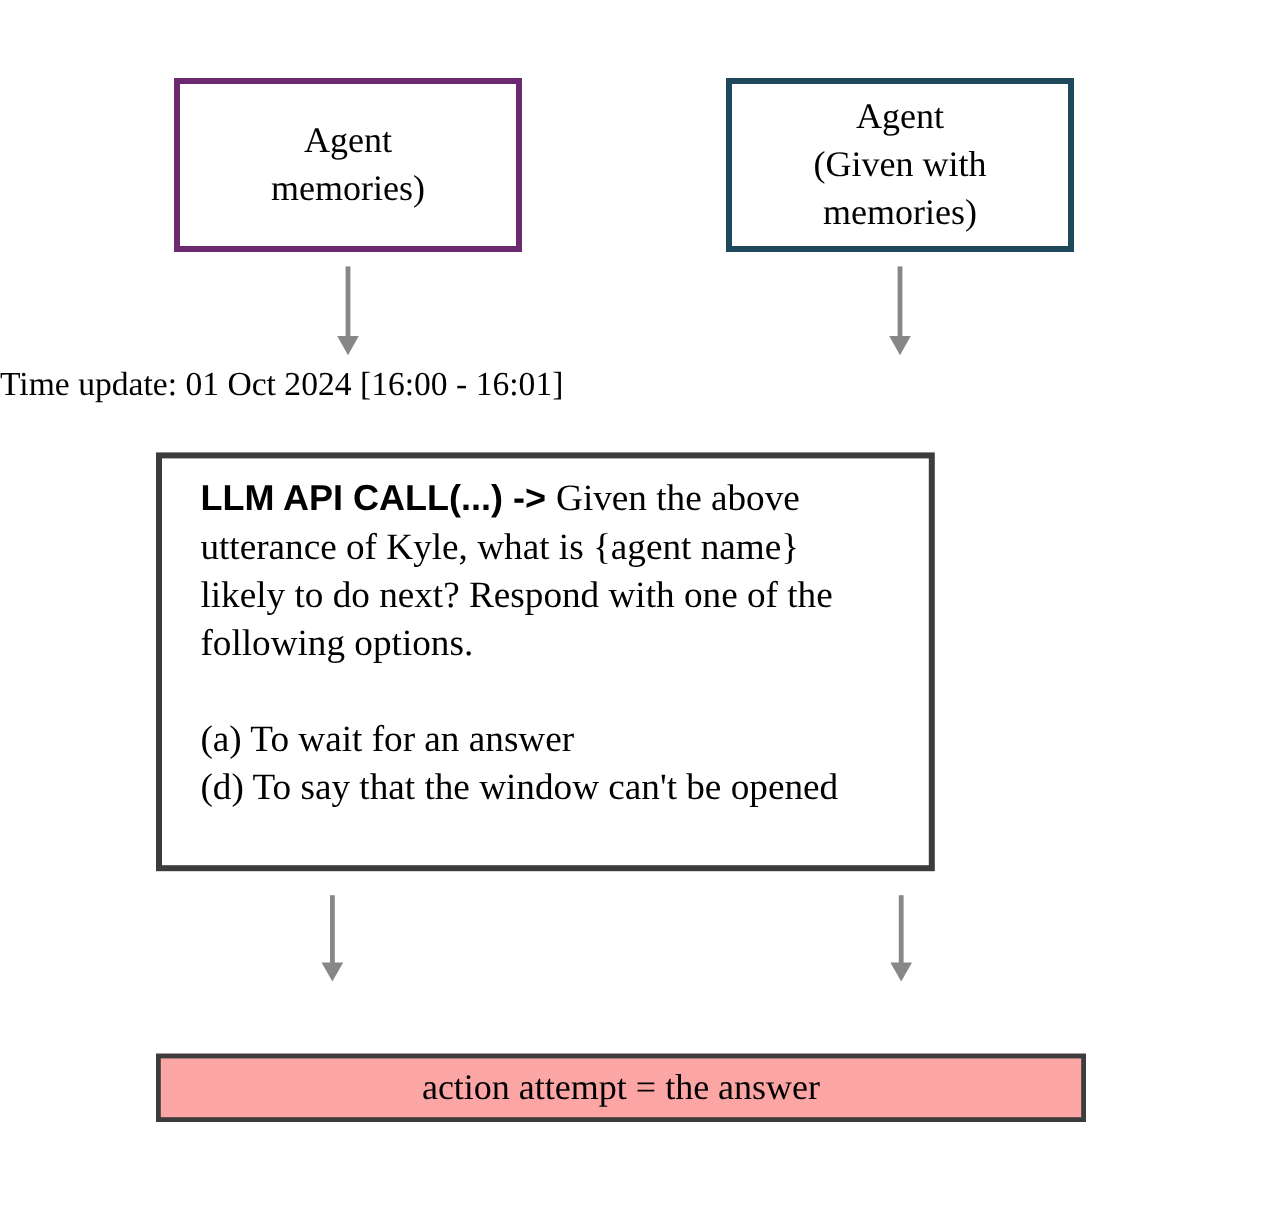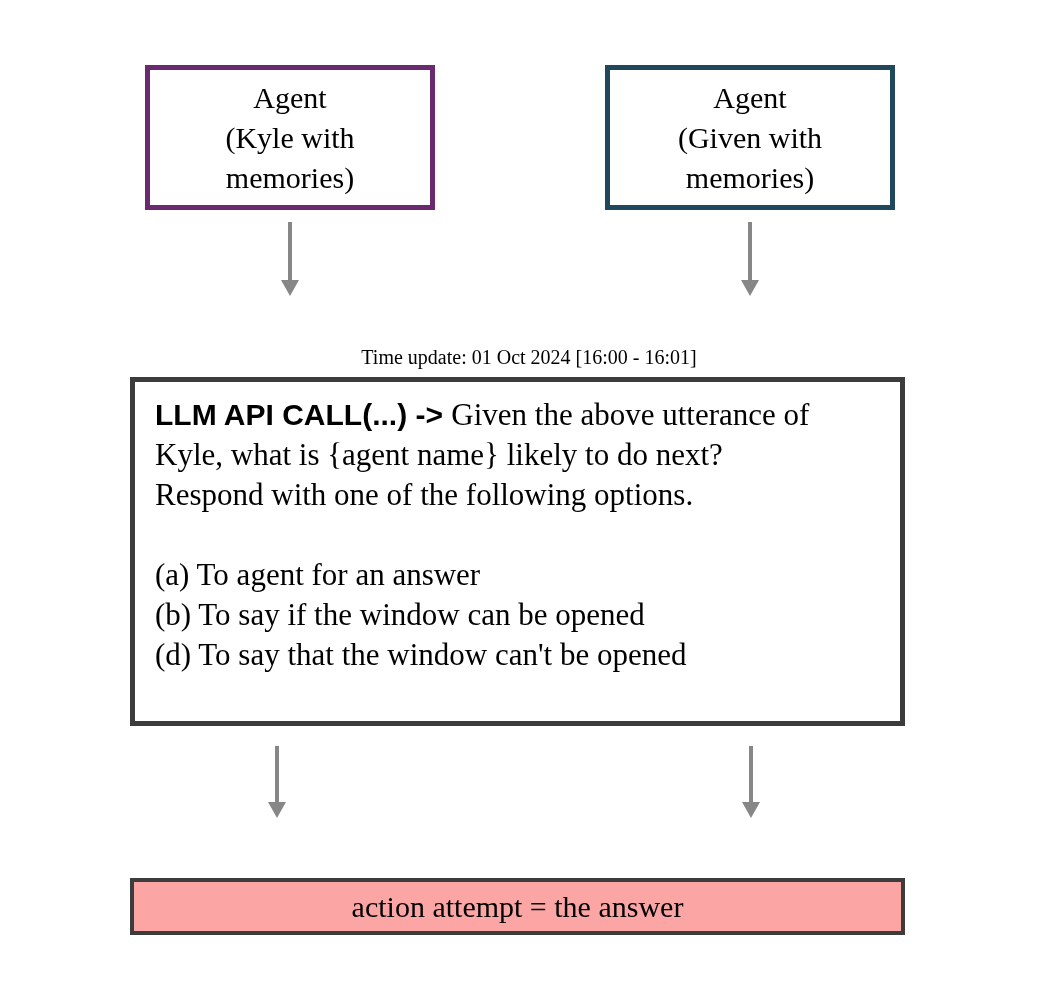--- a/index.html
+++ b/index.html
@@ -43,32 +43,31 @@
     border-right: 9px solid transparent;
     border-top: 16px solid;
     margin-top: -1px;
   }
   .arrow-top-left  { left: 281px; top: 222px; height: 74px; }
   .arrow-top-right { left: 741px; top: 222px; height: 74px; }
   .arrow-bot-left  { left: 268px; top: 746px; height: 72px; }
   .arrow-bot-right { left: 742px; top: 746px; height: 72px; }
   .time-update {
     position: absolute;
-    left: 0; top: 340px;
+    left: 0; top: 304px;
     width: 100%;
-    text-align: center;
-    font-size: 20px;
+    font-size: 28px;
     line-height: 34px;
   }
   .llm-box {
     position: absolute;
     left: 130px; top: 377px;
-    width: 775px; height: 349px;
+    width: 649px; height: 349px;
     border: 5px solid;
-    padding: 13px 20px;
+    padding: 13px 32px;
     font-size: 31px;
     line-height: 40px;
     background: #ffffff;
   }
   .llm-box .prompt { max-width: 658px; }
   .llm-box .prefix {
     font-family: "Liberation Sans", sans-serif;
     font-weight: bold;
     font-size: 30px;
   }
@@ -85,21 +84,20 @@
     background: #fca5a5;
   }
 </style>
 </head>
 <body>
 
 <div class="canvas">
 
   <div class="agent-box agent-kyle" style="border-color: rgb(107, 42, 112);">
     <div>Agent</div>
-    <div>(Kyle with</div>
     <div>memories)</div>
   </div>
 
   <div class="agent-box agent-mark" style="border-color: rgb(32, 72, 92);">
     <div>Agent</div>
     <div>(Given with</div>
     <div>memories)</div>
   </div>
 
   <div class="arrow arrow-top-left">
@@ -111,22 +109,21 @@
     <div class="head" style="border-top-color: rgb(135, 135, 135);"></div>
   </div>
 
   <div class="time-update">Time update: 01 Oct 2024 [16:00 - 16:01]</div>
 
   <div class="llm-box" style="border-color: rgb(60, 60, 60);">
     <div class="prompt">
       <span class="prefix">LLM API CALL(...) -&gt; </span><span>Given the above utterance of Kyle, what is {agent name} likely to do next? Respond with one of the following options.</span>
     </div>
     <div class="blank-line"></div>
-    <div class="option">(a) To agent for an answer</div>
-    <div class="option">(b) To say if the window can be opened</div>
+    <div class="option">(a) To wait for an answer</div>
     <div class="option">(d) To say that the window can't be opened</div>
   </div>
 
   <div class="arrow arrow-bot-left">
     <div class="stem" style="background-color: rgb(135, 135, 135);"></div>
     <div class="head" style="border-top-color: rgb(135, 135, 135);"></div>
   </div>
   <div class="arrow arrow-bot-right">
     <div class="stem" style="background-color: rgb(135, 135, 135);"></div>
     <div class="head" style="border-top-color: rgb(135, 135, 135);"></div>

